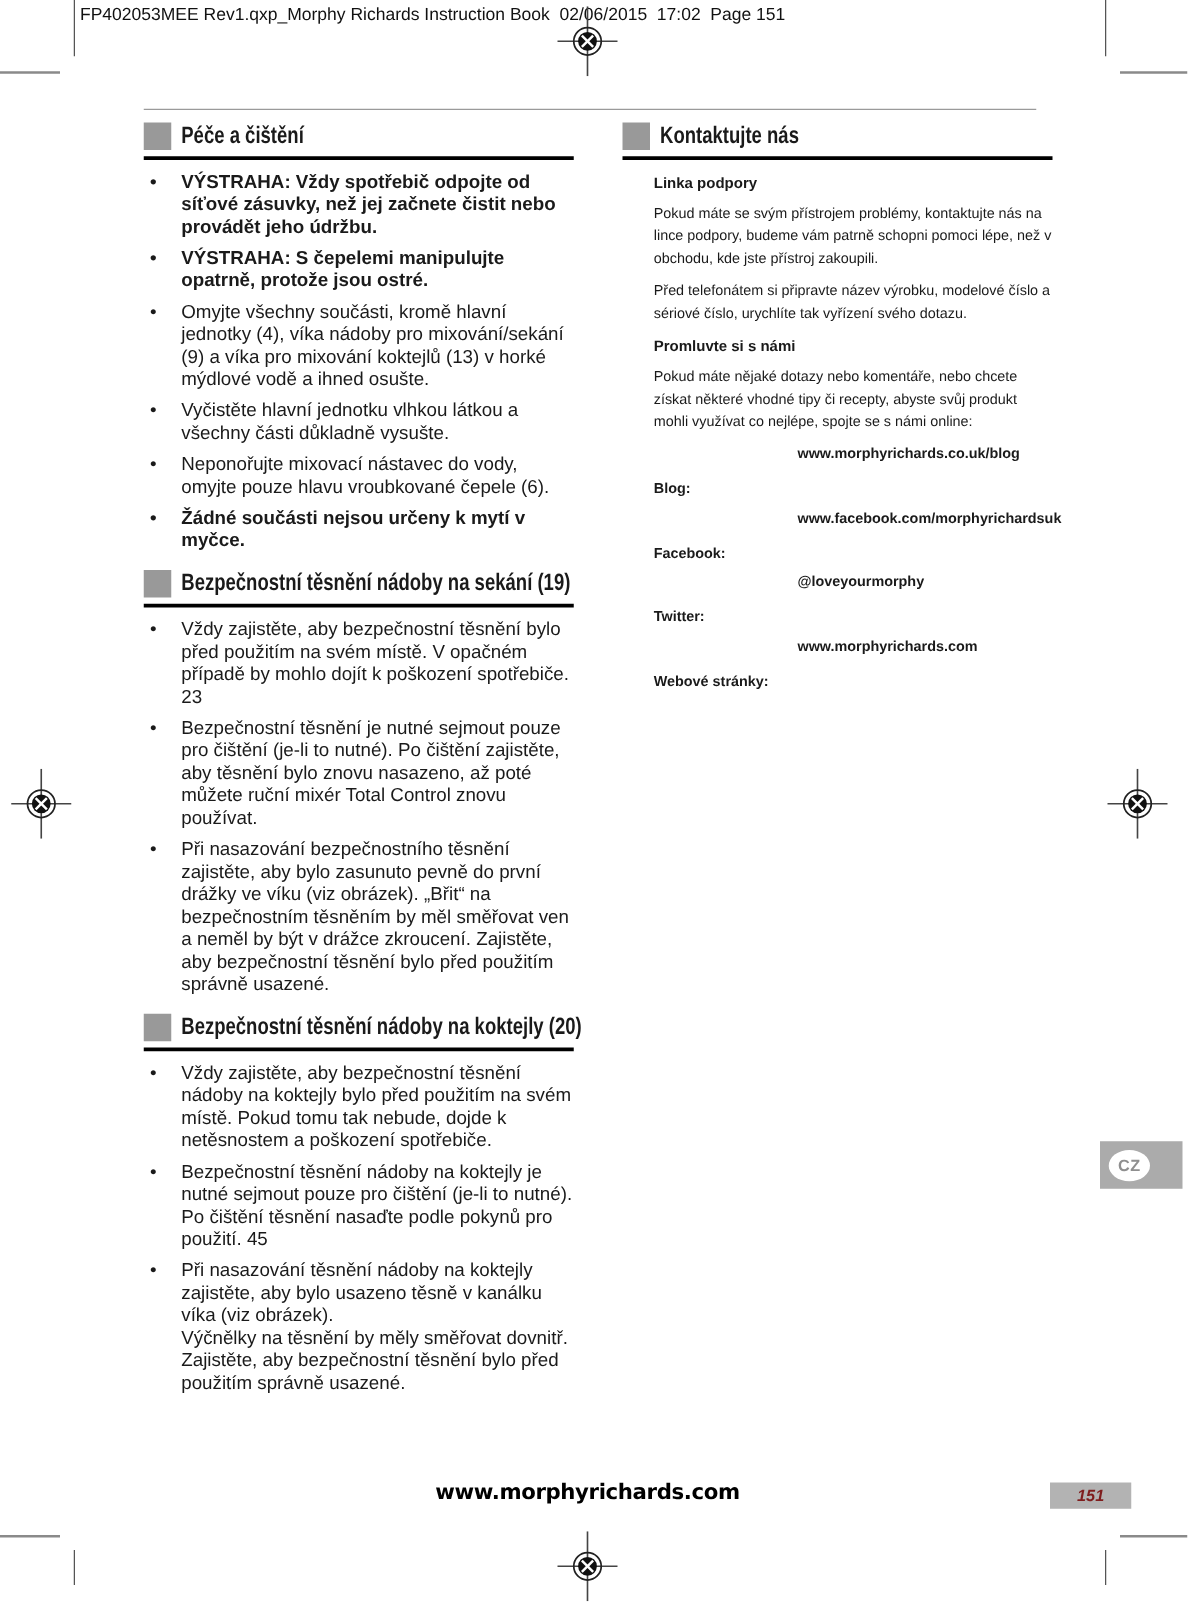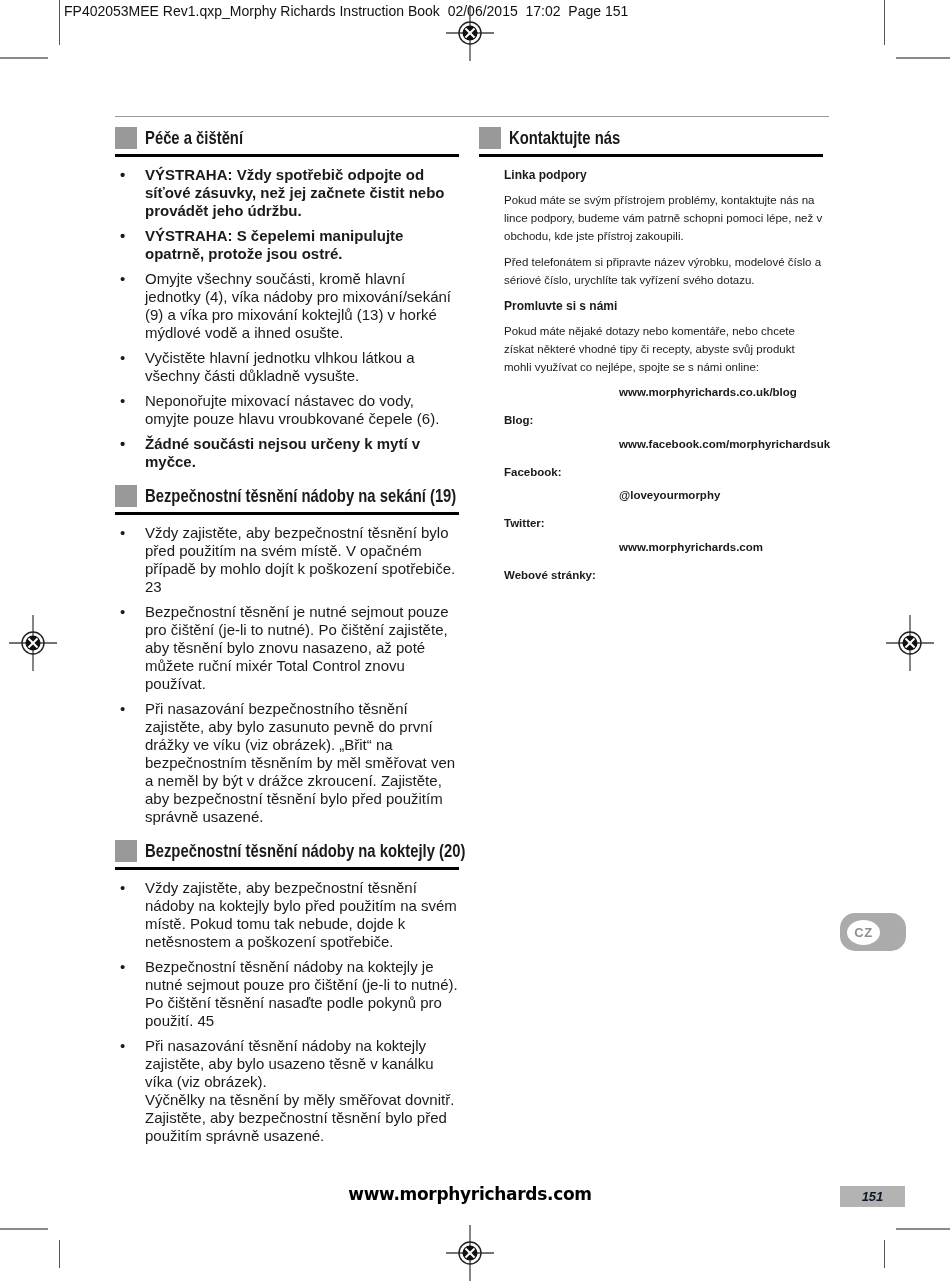--- a/index.html
+++ b/index.html
@@ -13,23 +13,23 @@
   .proof-header {
     position:absolute; left:64px; top:3px;
     font-size:14px; color:#111; white-space:pre;
   }
   .crop-v { position:absolute; width:1px; background:#555; }
   .crop-h { position:absolute; height:2px; background:#8a8a8a; }
   .regmark { position:absolute; width:56px; height:56px; }
 
   
   .columns {
-    position:absolute; left:115px; top:116px; width:714px;
+    position:absolute; left:115px; top:87px; width:714px;
     border-top:1px solid #9a9a9a;
-    display:flex; gap:20px;
+    display:flex; gap:39px;
   }
   .col { width:344px; padding-top:10px; }
 
   .section-header {
     display:flex; align-items:center;
     border-bottom:3px solid #000;
     padding-bottom:5px; margin-bottom:9px;
   }
   .section-header.subsequent { margin-top:14px; }
   .section-square { width:22px; height:22px; background:#999999; margin-right:8px; flex:0 0 22px; }
@@ -46,36 +46,36 @@
   
   .contact-body { padding-left:25px; font-size:11.5px; line-height:18px; }
   .contact-body h3 { font-size:12px; font-weight:bold; margin-bottom:7px; }
   .contact-body p { margin-bottom:8px; white-space:pre-line; }
   .contact-links { margin-top:3px; }
   .contact-link-row { display:flex; margin-bottom:6px; font-weight:bold; font-size:11.5px; line-height:17.5px; }
   .contact-link-label { width:115px; flex:0 0 115px;margin-top:28px; }
 
   
   .cz-badge {
-    position:absolute; left:840px; top:913px; width:66px; height:38px;
-    background:#ababab; display:flex; align-items:center;border-radius:15px;
+    position:absolute; left:880px; top:913px; width:66px; height:38px;
+    background:#ababab; display:flex; align-items:center;
   }
   .cz-oval {
     width:33px; height:25px; margin-left:7px; background:#fff; border-radius:50%;
     display:flex; align-items:center; justify-content:center;
     font-weight:bold; font-size:13px; color:#8f8f8f; letter-spacing:0.5px;
   }
   .brand-logo {
     position:absolute; left:330px; top:1184px; width:280px; text-align:center;
     font-family:"DejaVu Sans", sans-serif; font-weight:bold; font-size:17px;
     letter-spacing:-0.3px; color:#000;
   }
   .page-badge {
     position:absolute; left:840px; top:1186px; width:65px; height:21px;
-    background:#b3b3b3; color:#0f172a; font-weight:bold; font-style:italic;
+    background:#b3b3b3; color:#7f1d1d; font-weight:bold; font-style:italic;
     font-size:13px; text-align:center; line-height:21px;
   }
 </style>
 </head>
 <body>
 
 <div class="proof-header">FP402053MEE Rev1.qxp_Morphy Richards Instruction Book  02/06/2015  17:02  Page 151</div>
 
 <div class="crop-v" style="left:59px; top:0; height:45px;"></div>
 <div class="crop-v" style="left:884px; top:0; height:45px;"></div>

